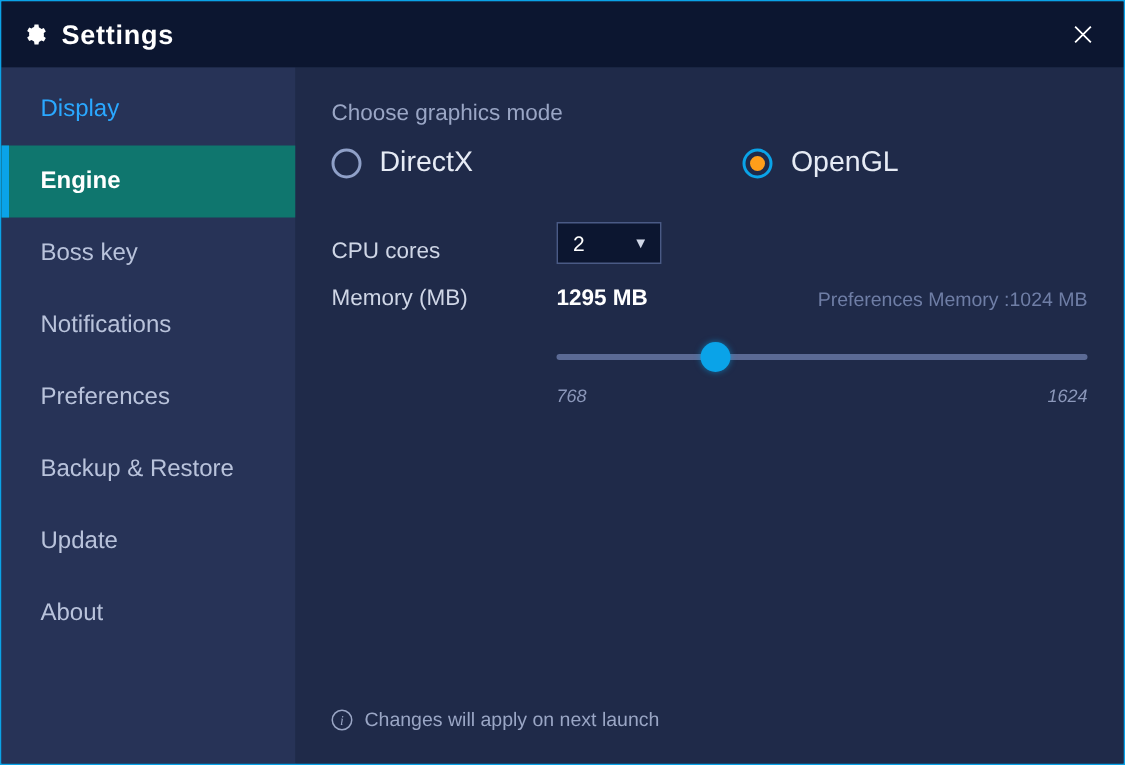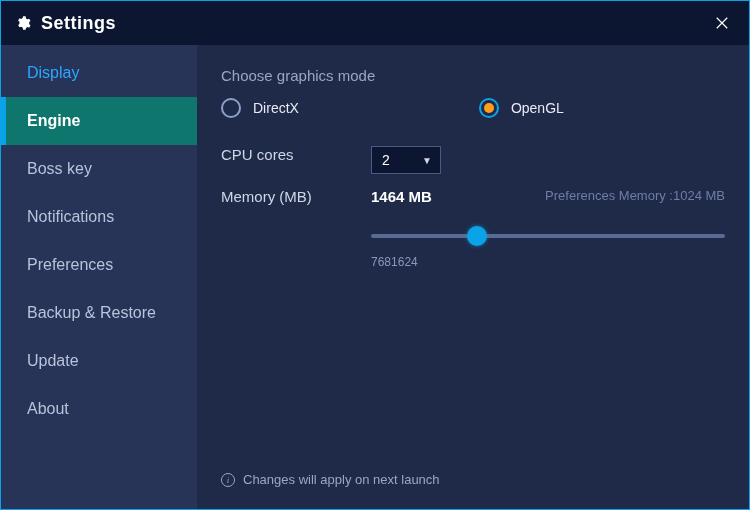--- a/index.html
+++ b/index.html
@@ -66,22 +66,22 @@
   .radio .outer {
     width: 20px; height: 20px; border-radius: 50%;
     border: 2px solid #8fa0c8;
     display:flex; align-items:center; justify-content:center;
   }
   .radio.selected .outer { border-color: #0aa3e8; }
   .radio.selected .inner {
     width: 10px; height: 10px; border-radius: 50%;
     background: #ff9e1a;
   }
-  .radio .label { color: #e6ebf5; font-size: 14px; }
-  .row { display: flex; align-items: flex-start; margin-bottom: 14px; }
+  .radio .label { color: #e6ebf5; font-size: 19px; }
+  .row { display: flex; align-items: flex-end; margin-bottom: 14px; }
   .row .lab { width: 150px; color: #cfd6e6; font-size: 15px; }
   .select {
     background: #0c1630;
     border: 1px solid #4a5a85;
     color: #fff;
     height: 28px; width: 70px;
     display: flex; align-items: center; justify-content: space-between;
     padding: 0 8px 0 10px;
     font-size: 14px; cursor: pointer;
   }
@@ -101,23 +101,24 @@
   }
   .thumb {
     position: absolute;
     width: 20px; height: 20px; border-radius: 50%;
     background: #0aa3e8;
     top: -1px;
     cursor: pointer;
     box-shadow: 0 0 4px rgba(10,163,232,.6);
   }
   .slider-labels {
-    display: flex; justify-content: flex-start;
+    display: flex; justify-content: space-between;
     font-size: 12px; color: #8b97ba;
     margin-top: 10px;
+    font-style: italic;
   }
   .footer-note {
     margin-top: auto;
     display: flex; align-items: center; gap: 8px;
     color: #9aa6c5; font-size: 13px;
     padding-bottom: 10px;
   }
   .info-icon {
     width: 14px; height: 14px; border: 1.2px solid #9aa6c5; border-radius: 50%;
     display:flex; align-items:center; justify-content:center;
@@ -194,21 +195,21 @@
       <div class="row">
         <span class="lab">CPU cores</span>
         <div class="select">
           <span>2</span>
           <span class="caret">▼</span>
         </div>
       </div>
 
       <div class="row">
         <span class="lab">Memory (MB)</span>
-        <span class="memval">1464 MB</span>
+        <span class="memval">1295 MB</span>
         <span class="rec">Preferences Memory :1024 MB</span>
       </div>
 
       <div class="slider-wrap">
         <div class="slider-track">
           <div class="track-bg"></div>
           <div class="thumb" id="mem-thumb" style="left: 95.8692px;"></div>
         </div>
         <div class="slider-labels">
           <span>768</span>

